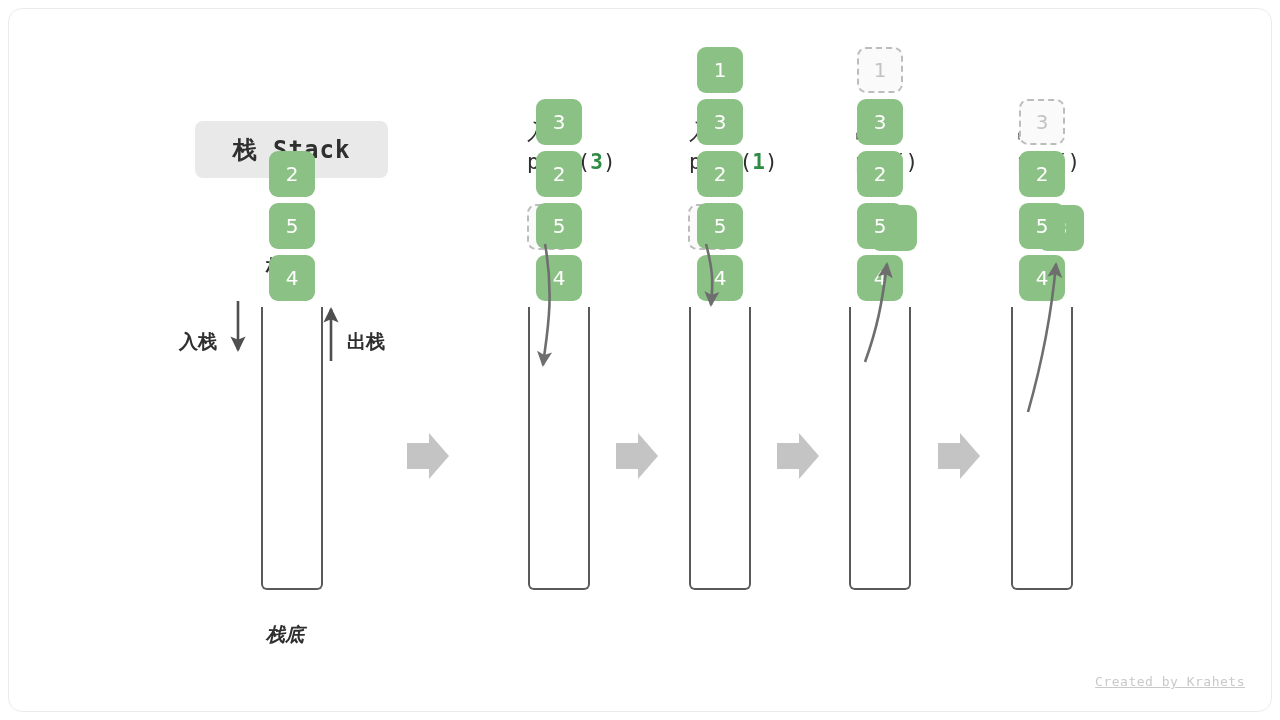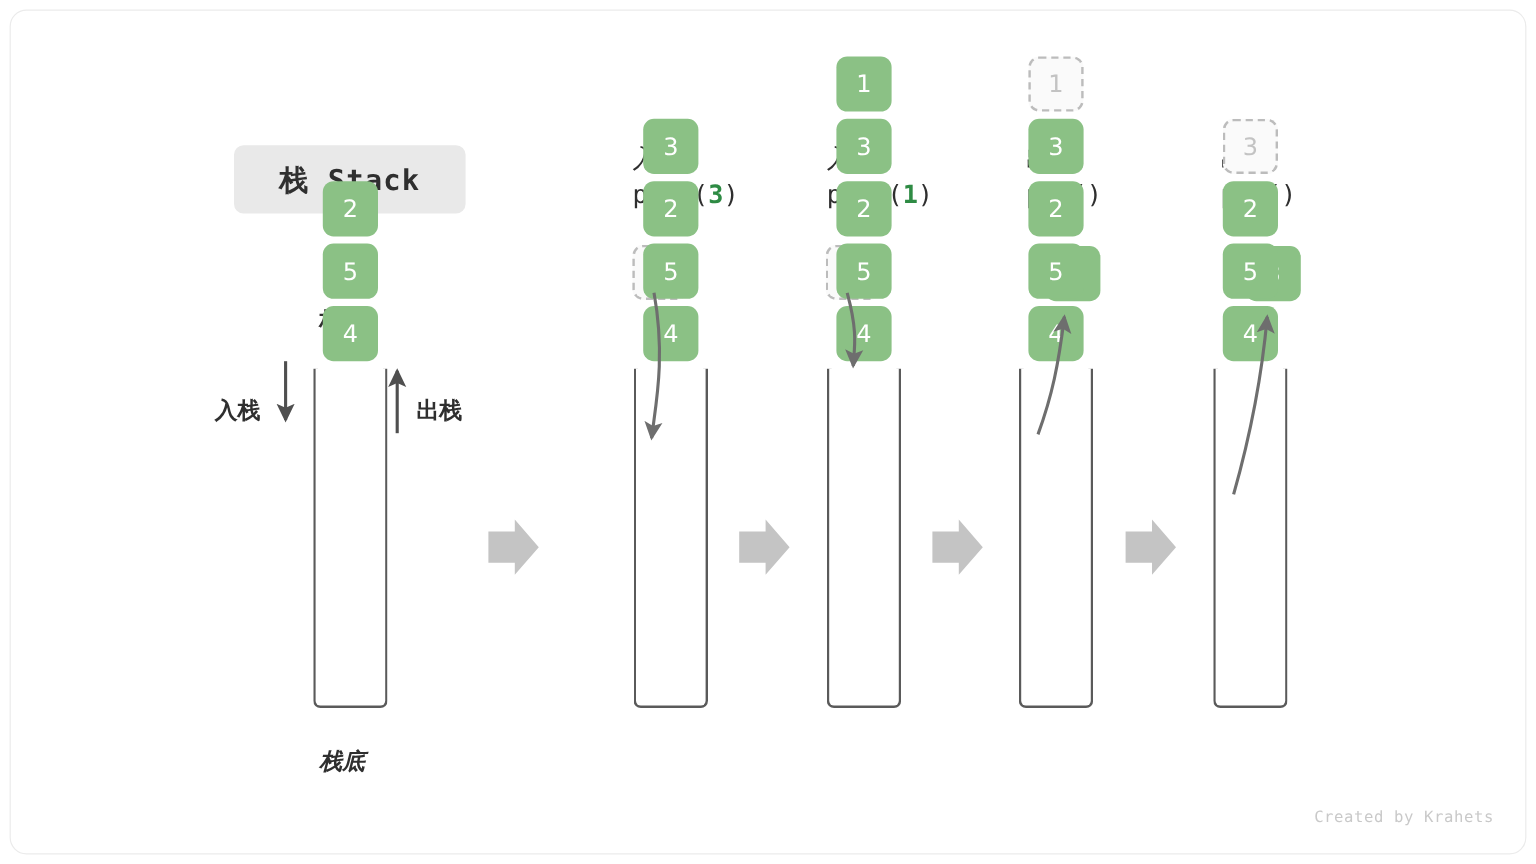--- a/index.html
+++ b/index.html
@@ -156,20 +156,21 @@
 
   
   #credit {
     position: absolute;
     right: 26px;
     bottom: 22px;
     font-family: "DejaVu Sans Mono", "Liberation Mono", monospace;
     font-size: 13px;
     color: #c9c9c9;
     letter-spacing: 0.5px;
+    text-decoration: underline;
   }
 </style>
 </head>
 <body>
 
 <div id="card">
 
   <div id="title-badge">栈 Stack</div>
 
   <div class="cn-label" style="left:257px; top:245px;">栈顶</div>

